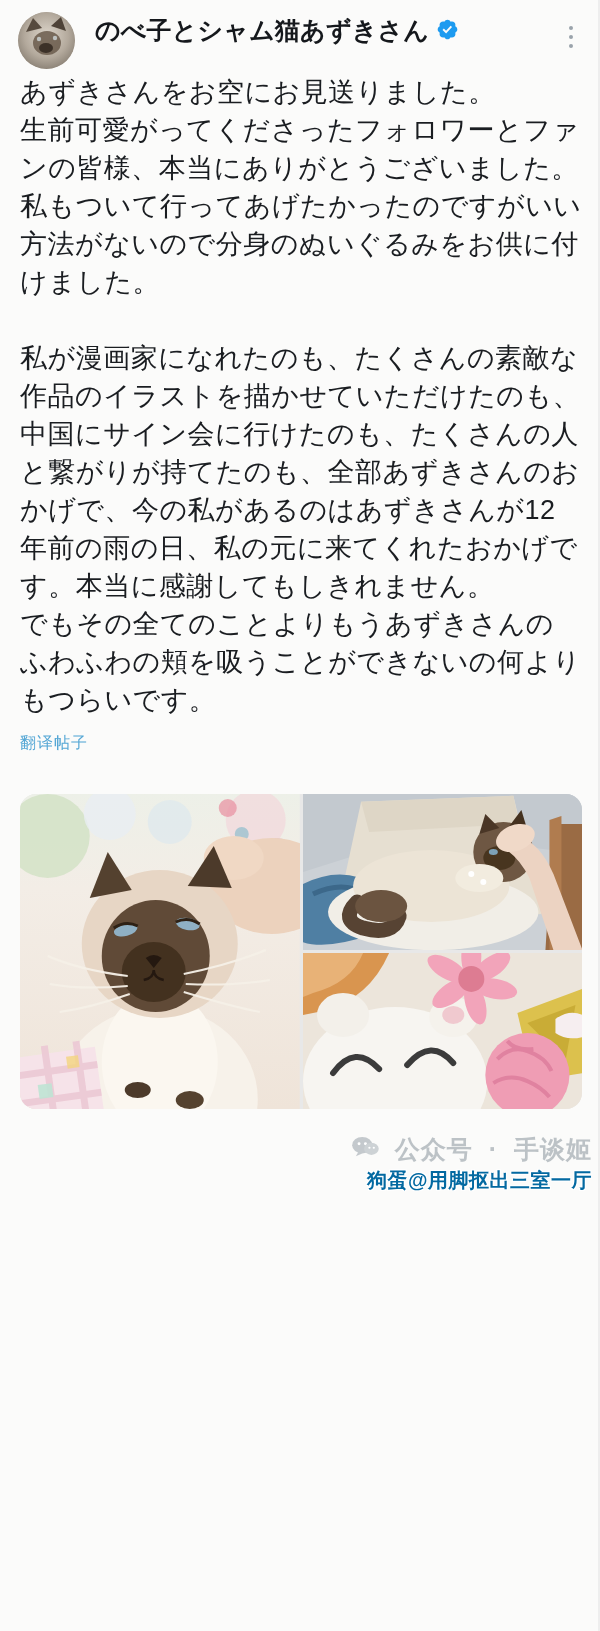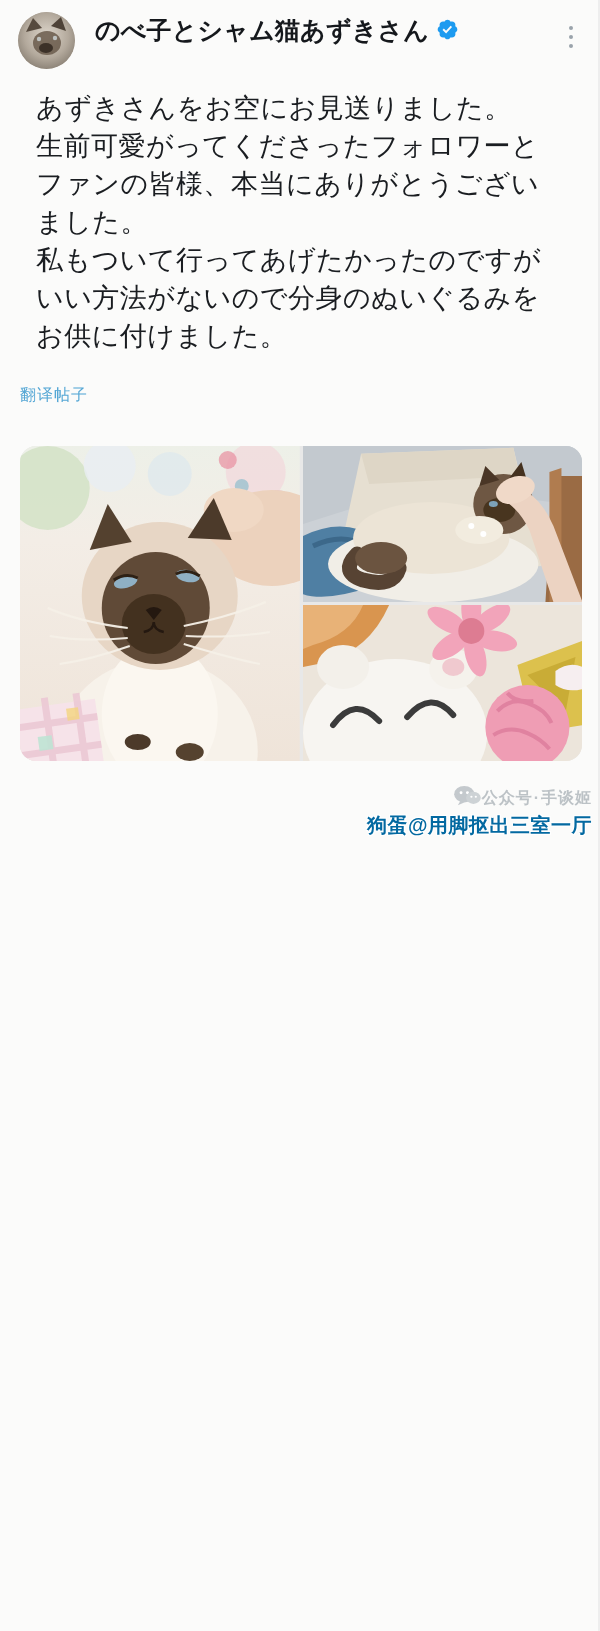--- a/index.html
+++ b/index.html
@@ -19,41 +19,41 @@
   .names{margin-left:20px;flex:1 1 auto;min-width:0;padding-top:2px;}
   .name-row{display:flex;align-items:center;gap:7px;}
   .display-name{font-size:25px;font-weight:700;color:#15181c;letter-spacing:.2px;white-space:nowrap;}
   .badge{flex:0 0 auto;margin-top:2px;}
   .handle{font-size:22px;color:#75808a;margin-top:3px;letter-spacing:.3px;}
   .more-btn{flex:0 0 auto;width:26px;height:40px;display:flex;flex-direction:column;align-items:center;justify-content:flex-start;gap:5px;padding-top:14px;cursor:pointer;}
   .more-btn i{width:4px;height:4px;border-radius:50%;background:#9aa3ab;display:block;}
 
   
   .tweet-text{padding:5px 18px 0 20px;font-size:27px;line-height:38px;letter-spacing:.5px;color:#1a1d21;}
-  .tweet-text p{margin:16px;white-space:pre-line;word-break:break-all;}
+  .tweet-text p{margin:0;white-space:pre-line;word-break:break-all;}
   .tweet-text p + p{margin-top:38px;}
 
   .translate-link{display:inline-block;margin:14px 0 0 20px;font-size:16px;color:#55a7d5;letter-spacing:1px;cursor:pointer;}
 
   
   .media-grid{margin:40px 18px 0 20px;height:315px;display:flex;gap:3px;border-radius:16px;overflow:hidden;background:#e8e8e8;}
   .media-left{flex:1 1 50%;height:100%;}
   .media-right{flex:1 1 50%;display:flex;flex-direction:column;gap:3px;}
   .media-right .ph{height:156px;}
   .ph{position:relative;overflow:hidden;cursor:pointer;}
   .ph svg{display:block;width:100%;height:100%;}
 
   
   .footer{position:relative;margin-top:24px;padding:0 10px 0 20px;height:60px;}
   .meta-line{font-size:23px;color:#75808a;letter-spacing:.3px;white-space:nowrap;}
   .meta-line .views{font-weight:700;color:#14171a;letter-spacing:0;}
   .meta-line .sep{margin:0 6px;}
   .meta-line .views-label{margin-left:7px;}
   .wm{position:absolute;right:8px;top:0;text-align:right;}
-  .wm-channel{display:flex;align-items:center;justify-content:flex-end;gap:1px;font-size:16px;color:#bcc2c6;font-weight:600;letter-spacing:1px;}
+  .wm-channel{display:flex;align-items:center;justify-content:flex-end;gap:16px;font-size:25px;color:#bcc2c6;font-weight:600;letter-spacing:1px;}
   .wm-credit{margin-top:1px;font-size:20px;font-weight:700;color:#0369a1;letter-spacing:.5px;white-space:nowrap;
     text-shadow:0 0 3px #fff,1px 1px 0 #fff,-1px -1px 0 #fff,1px -1px 0 #fff,-1px 1px 0 #fff;}
 </style>
 </head>
 <body>
 
 
 
 <div class="edge-line"></div>
 
@@ -92,20 +92,22 @@
       <i></i>
       <i></i>
     </div>
 </div>
 
 
 <div class="tweet-text">
   <p>あずきさんをお空にお見送りました。
 生前可愛がってくださったフォロワーとファンの皆様、本当にありがとうございました。
 私もついて行ってあげたかったのですがいい方法がないので分身のぬいぐるみをお供に付けました。</p>
+  <p>私が漫画家になれたのも、たくさんの素敵な作品のイラストを描かせていただけたのも、中国にサイン会に行けたのも、たくさんの人と繋がりが持てたのも、全部あずきさんのおかげで、今の私があるのはあずきさんが12年前の雨の日、私の元に来てくれたおかげです。本当に感謝してもしきれません。
+でもその全てのことよりもうあずきさんのふわふわの頬を吸うことができないの何よりもつらいです。</p>
 </div>
 
 <a class="translate-link">翻译帖子</a>
 
 
 <div class="media-grid">
   <div class="ph media-left">
     <svg viewBox="0 0 280 315" preserveAspectRatio="xMidYMid slice">
       <defs>
         <linearGradient id="p1bg" x1="0" y1="0" x2="0" y2="1">

